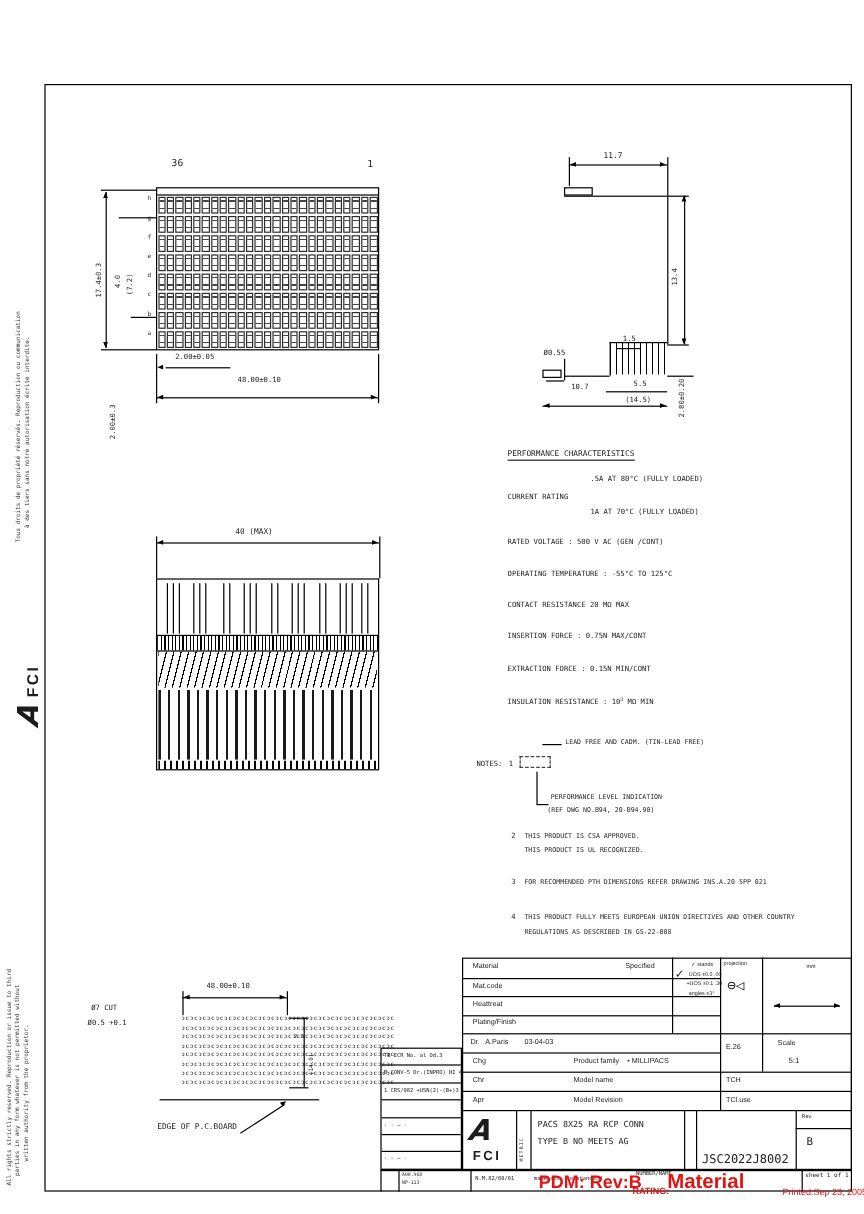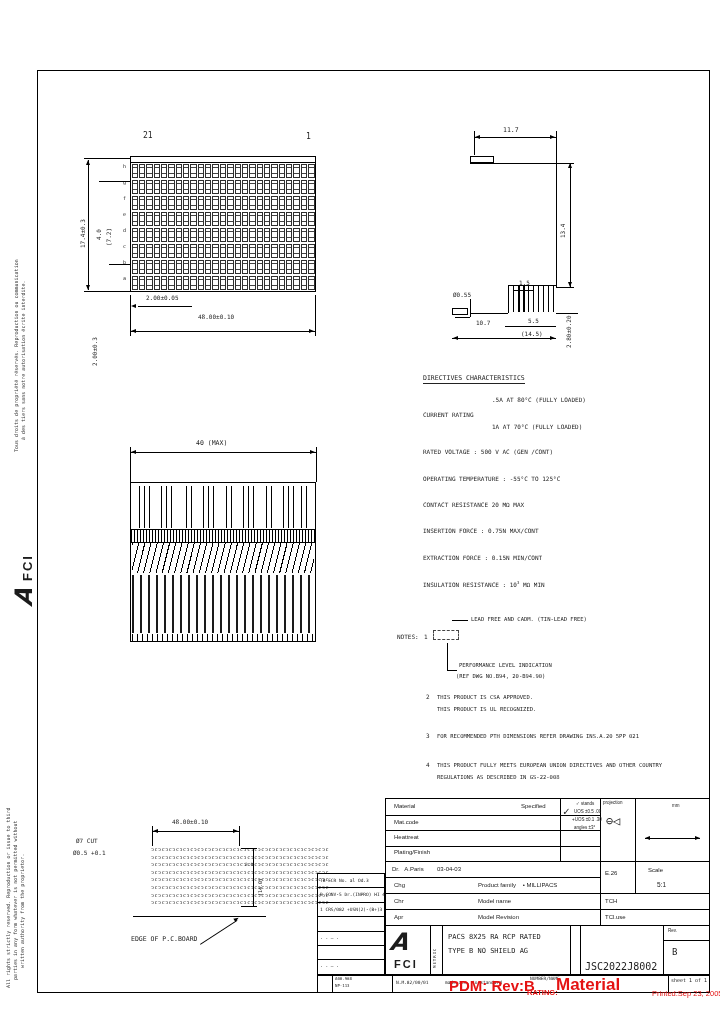--- a/index.html
+++ b/index.html
@@ -53,21 +53,21 @@
 
   <div class="v" style="left:14px;top:452px;font-size:5px;color:#333">Tous droits de propriété réservés. Reproduction ou communication</div>
   <div class="v" style="left:21px;top:440px;font-size:5px;color:#333">à des tiers sans notre autorisation écrite interdite.</div>
   <div class="v" style="left:4px;top:618px;font-size:6px">
     <span class="fci-a">A</span><span class="sans" style="font-weight:bold;font-size:13px;letter-spacing:2px;margin-left:4px">FCI</span>
   </div>
   <div class="v" style="left:6px;top:988px;font-size:5px;color:#333">All rights strictly reserved. Reproduction or issue to third</div>
   <div class="v" style="left:13px;top:980px;font-size:5px;color:#333">parties in any form whatever is not permitted without</div>
   <div class="v" style="left:20px;top:968px;font-size:5px;color:#333">written authority from the proprietor.</div>
 
-  <div class="t" style="left:143px;top:132px;font-size:8px">21</div>
+  <div class="t" style="left:143px;top:132px;font-size:8px">36</div>
   <div class="t" style="left:306px;top:133px;font-size:8px">1</div>
   <div id="contact-grid">
       <div class="ct"></div>
       <div class="ct"></div>
       <div class="ct"></div>
       <div class="ct"></div>
       <div class="ct"></div>
       <div class="ct"></div>
       <div class="ct"></div>
       <div class="ct"></div>
@@ -362,21 +362,21 @@
         <div class="comb-line" style="left: 162px;"></div>
         <div class="comb-line" style="left: 170px;"></div>
         <div class="comb-line" style="left: 175px;"></div>
       </div>
     <div class="bv-band"></div>
     <div class="bv-arrows"></div>
     <div class="bv-lower"></div>
     <div class="bv-foot"></div>
   </div>
 
-  <div class="t ul" style="left:423px;top:375px;font-size:6.5px">DIRECTIVES CHARACTERISTICS</div>
+  <div class="t ul" style="left:423px;top:375px;font-size:6.5px">PERFORMANCE CHARACTERISTICS</div>
   <div class="t" style="left:423px;top:412px">CURRENT RATING</div>
   <div class="t" style="left:492px;top:397px">.5A AT 80°C (FULLY LOADED)</div>
   <div class="t" style="left:492px;top:424px">1A AT 70°C (FULLY LOADED)</div>
   <div class="t" style="left:423px;top:449px">RATED VOLTAGE : 500 V AC (GEN /CONT)</div>
   <div class="t" style="left:423px;top:476px">OPERATING TEMPERATURE : -55°C TO 125°C</div>
   <div class="t" style="left:423px;top:502px">CONTACT RESISTANCE 20 MΩ MAX</div>
   <div class="t" style="left:423px;top:528px">INSERTION FORCE : 0.75N MAX/CONT</div>
   <div class="t" style="left:423px;top:555px">EXTRACTION FORCE : 0.15N MIN/CONT</div>
   <div class="t" style="left:423px;top:581px"><span>INSULATION RESISTANCE : 10</span><span class="sup">3</span><span> MΩ MIN</span></div>
 
@@ -482,22 +482,22 @@
   <div class="lh" style="left:645px;top:838px;width:55px"></div>
   <div class="arl" style="left:645px;top:836px"></div>
   <div class="arr" style="left:695px;top:836px"></div>
   <div class="t sans" style="left:605px;top:870px">E.26</div>
   <div class="t sans" style="left:648px;top:867px">Scale</div>
   <div class="t sans" style="left:657px;top:881px;font-size:6.5px">5:1</div>
 
   <div class="t" style="left:392px;top:928px"><span class="fci-a">A</span></div>
   <div class="t sans" style="left:394px;top:958px;font-size:11px;font-weight:bold;letter-spacing:2px">FCI</div>
   <div class="v" style="left:433px;top:968px;font-size:4px;letter-spacing:1px">METRIC</div>
-  <div class="t" style="left:448px;top:934px;font-size:7px">PACS 8X25 RA RCP RATED</div>
-  <div class="t" style="left:448px;top:948px;font-size:7px">TYPE B NO SHIELD AG</div>
+  <div class="t" style="left:448px;top:934px;font-size:7px">PACS 8X25 RA RCP CONN</div>
+  <div class="t" style="left:448px;top:948px;font-size:7px">TYPE B NO MEETS AG</div>
   <div class="t" style="left:585px;top:961px;font-size:10px">JSC2022J8002</div>
   <div class="t tiny sans" style="left:668px;top:929px">Rev.</div>
   <div class="t" style="left:672px;top:948px;font-size:9px">B</div>
 
   <div class="lh" style="left:317px;top:975px;width:393px"></div>
   <div class="lv" style="left:317px;top:975px;height:18px"></div>
   <div class="lv" style="left:332px;top:975px;height:18px"></div>
   <div class="lv" style="left:392px;top:975px;height:18px"></div>
   <div class="lv" style="left:668px;top:975px;height:18px"></div>
   <div class="t" style="left:335px;top:977px;font-size:4px">A00.968</div>

